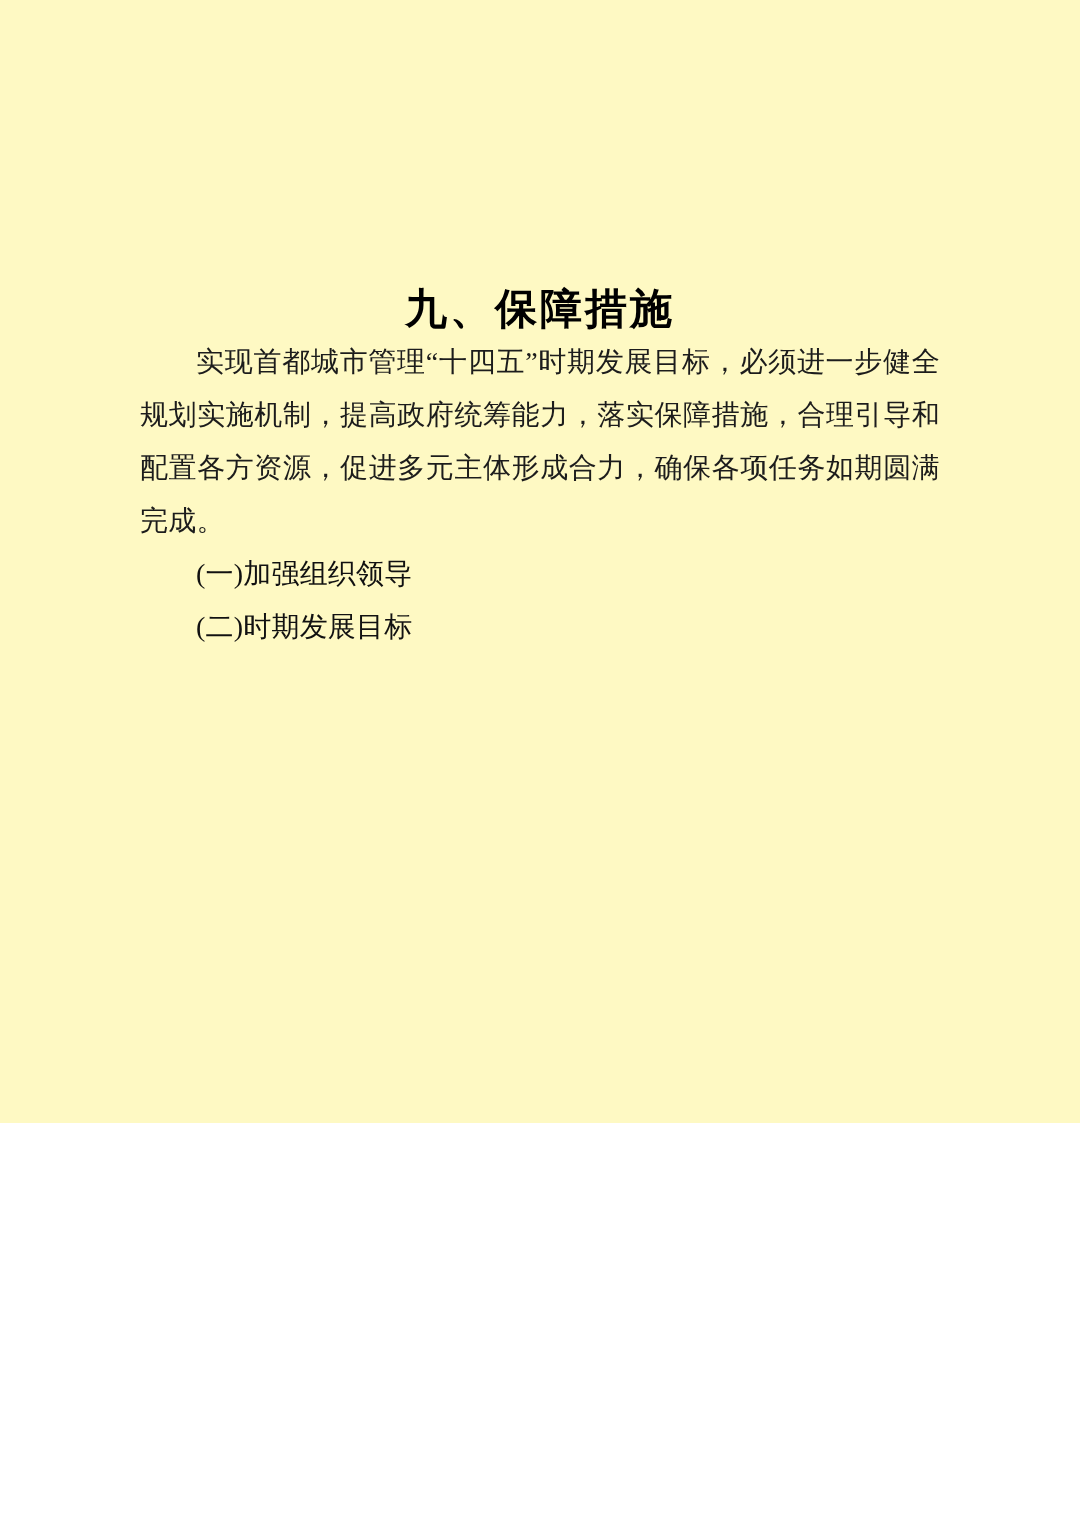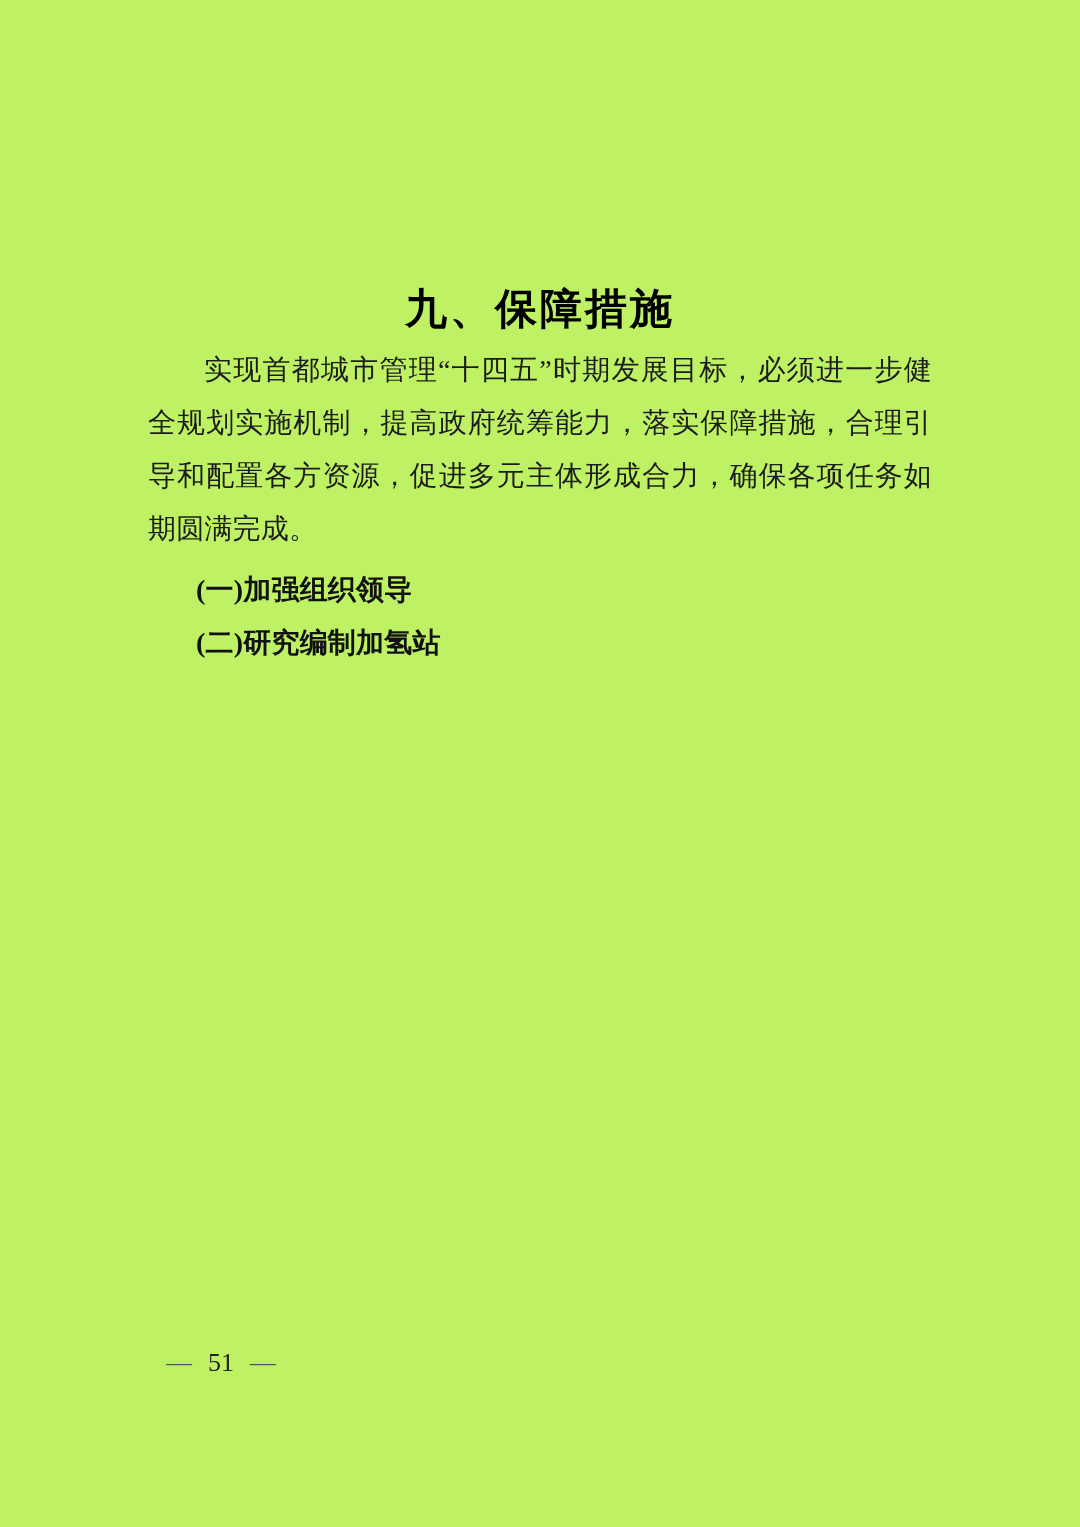--- a/index.html
+++ b/index.html
@@ -3,22 +3,22 @@
 <meta charset="utf-8">
 <style>
   html, body {
     margin: 0;
     padding: 0;
     background: #ffffff;
   }
   .page {
     position: relative;
     width: 1080px;
-    height: 1527px;
-    background: #bef264;
+    height: 1123px;
+    background: #fef9c3;
     color: #1c1c1c;
     font-family: "Liberation Serif", "DejaVu Serif", serif;
     overflow: hidden;
   }
   .content {
     position: absolute;
     left: 140px;
     top: 0;
     width: 800px;
   }
@@ -28,34 +28,34 @@
     font-size: 42px;
     line-height: 52px;
     font-weight: 700;
     letter-spacing: 3px;
     color: #000000;
   }
   .intro {
     margin-top: 58px;
   }
   .body-par {
-    margin: 8px;
+    margin: 0;
     font-size: 28px;
     line-height: 53px;
     text-align: justify;
     text-justify: inter-character;
     text-indent: 2em;
     letter-spacing: 0.2px;
     color: #1c1c1c;
   }
   .sub-heading {
     margin: 0;
     font-size: 28px;
     line-height: 53px;
-    font-weight: 700;
+    font-weight: 400;
     text-indent: 2em;
     letter-spacing: 0.2px;
     color: #111111;
   }
   .footer {
     position: absolute;
     left: 166px;
     top: 1348px;
     font-size: 26px;
     line-height: 30px;
@@ -77,21 +77,21 @@
 
 <div class="page">
   <div class="content">
     <h1 class="doc-title">九、保障措施</h1>
 
     <p class="body-par intro">实现首都城市管理“十四五”时期发展目标，必须进一步健全规划实施机制，提高政府统筹能力，落实保障措施，合理引导和配置各方资源，促进多元主体形成合力，确保各项任务如期圆满完成。</p>
 
     <h2 class="sub-heading">(一)加强组织领导</h2>
 
 
-    <h2 class="sub-heading">(二)研究编制加氢站</h2>
+    <h2 class="sub-heading">(二)时期发展目标</h2>
 
   </div>
 
   <div class="footer">
     <span class="dash">—</span>
     <span class="page-num">51</span>
     <span class="dash">—</span>
   </div>
 </div>
 

